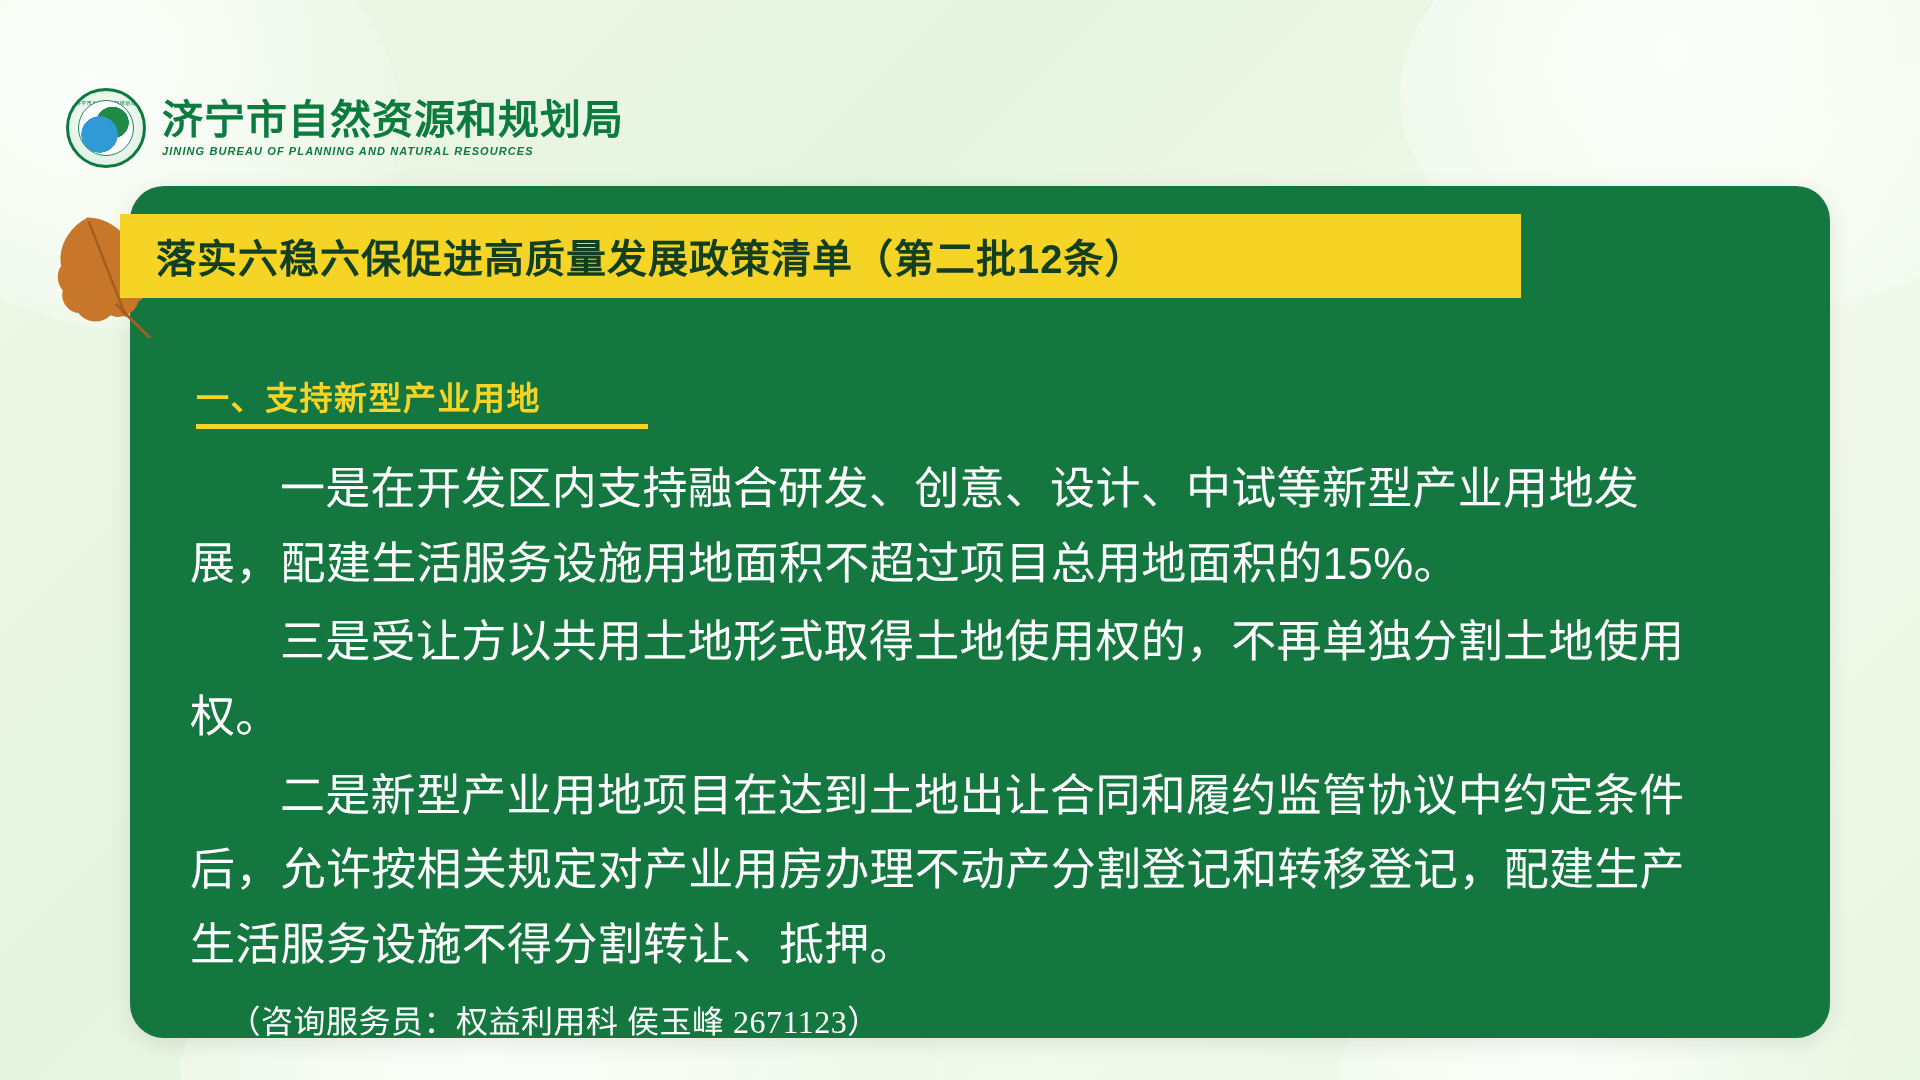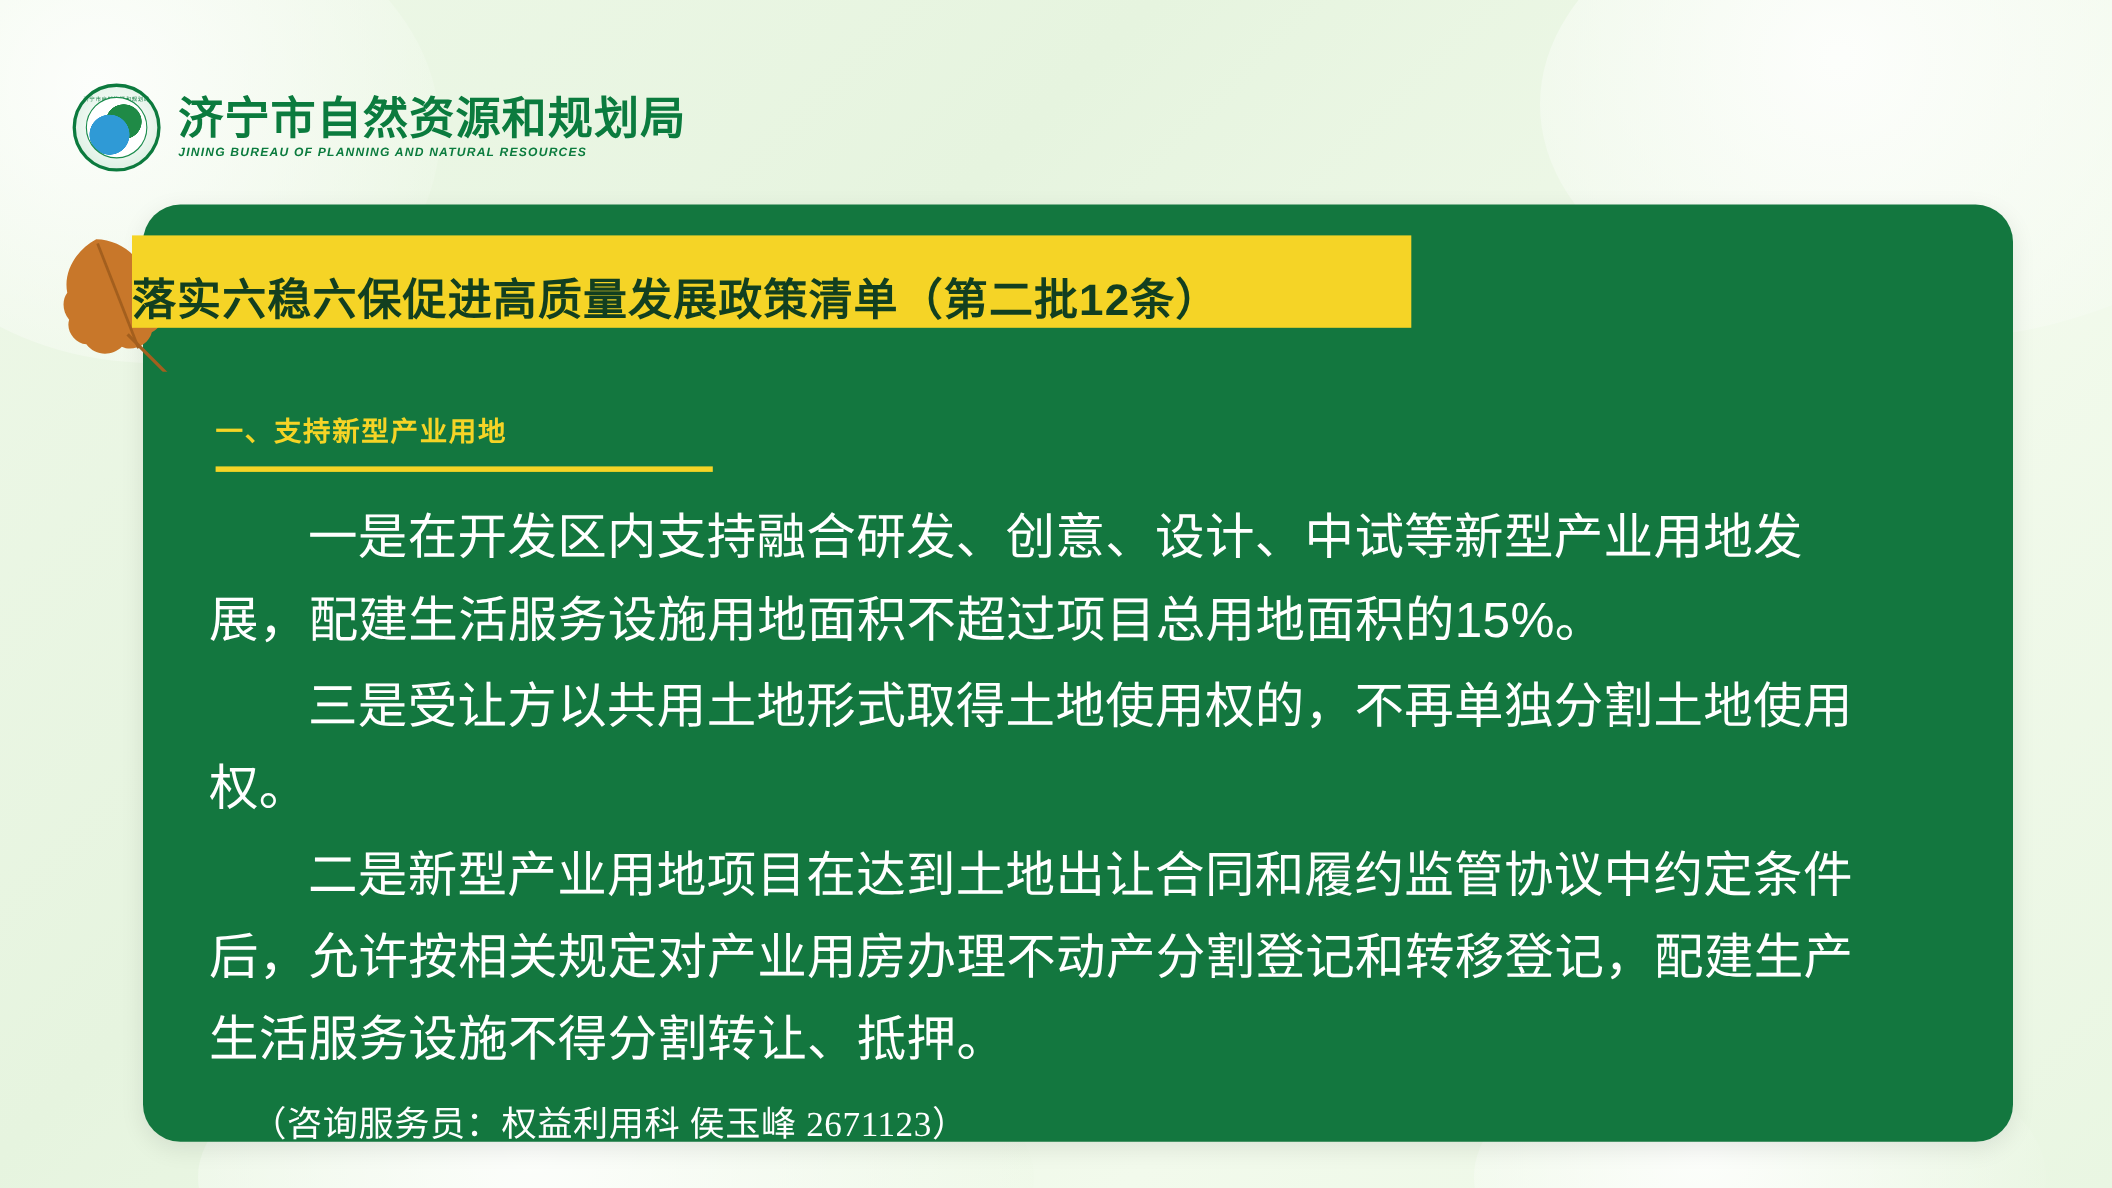--- a/index.html
+++ b/index.html
@@ -28,21 +28,21 @@
   }
   .blob-1 { width: 520px; height: 420px; left: -120px; top: -90px; }
   .blob-2 { width: 680px; height: 430px; right: -160px; top: -120px; }
   .blob-3 { width: 760px; height: 300px; left: 180px; bottom: -140px; }
   .blob-4 { width: 520px; height: 260px; right: 60px; bottom: -120px; }
 
   
   .header {
     position: absolute;
     left: 66px;
-    top: 76px;
+    top: 88px;
     display: flex;
     align-items: center;
     gap: 16px;
   }
   .logo-mark {
     width: 74px;
     height: 74px;
     border-radius: 50%;
     border: 3px solid #0c7a3e;
     background: radial-gradient(circle at 50% 45%, #ffffff 0%, #eaf6ee 55%, #cfe9d8 100%);
@@ -107,41 +107,42 @@
     width: 110px;
     height: 130px;
     pointer-events: none;
   }
 
   
   .banner {
     position: absolute;
     left: 120px;
     top: 214px;
-    width: 1163px;
+    width: 1401px;
     height: 84px;
     background: #f5d426;
     display: flex;
-    align-items: flex-end;
+    align-items: center;
+    padding-left: 36px;
     box-sizing: border-box;
   }
   .banner-title {
     font-size: 40px;
     font-weight: bold;
     color: #123f20;
     letter-spacing: 1px;
     white-space: nowrap;
   }
 
   
   .section-heading {
     position: absolute;
     left: 196px;
     top: 372px;
-    font-size: 25px;
+    font-size: 33px;
     font-weight: bold;
     color: #f5d426;
     letter-spacing: 1.5px;
   }
   .heading-underline {
     position: absolute;
     left: 196px;
     top: 424px;
     width: 452px;
     height: 5px;

